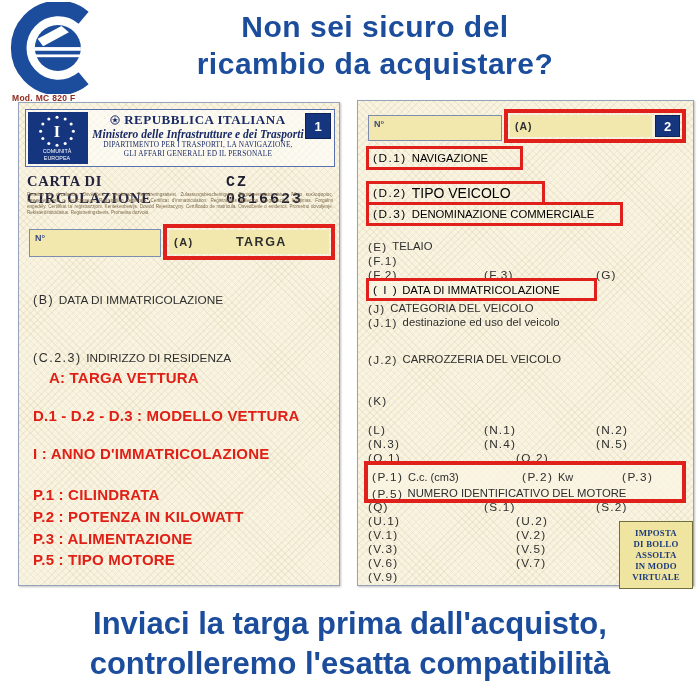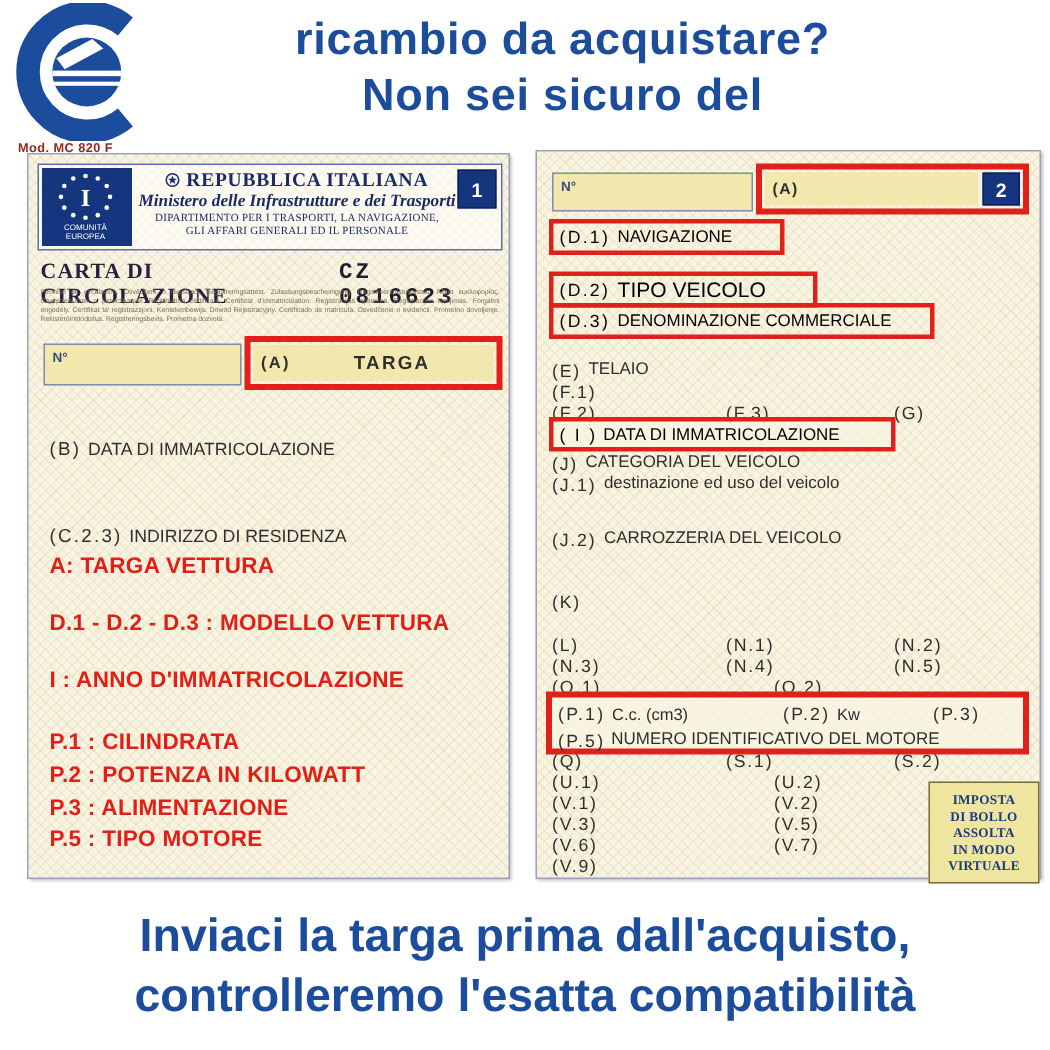--- a/index.html
+++ b/index.html
@@ -129,22 +129,22 @@
       <path d="M 80 17 A 43 43 0 1 0 80 83" fill="none" stroke="#1c4d9c" stroke-width="17"></path>
       <circle cx="52" cy="50" r="27" fill="#ffffff"></circle>
       <circle cx="52" cy="50" r="25" fill="#1c4d9c"></circle>
       <polygon points="30,40 56,26 64,33 36,48" fill="#ffffff"></polygon>
       <rect x="27" y="49" width="50" height="4" fill="#ffffff"></rect>
       <rect x="27" y="57" width="50" height="3" fill="#ffffff"></rect>
     </svg>
   </div>
 
   <div class="title">
+    <div>Non sei sicuro del</div>
     <div>ricambio da acquistare?</div>
-    <div>Non sei sicuro del</div>
   </div>
 
   <div class="mod-label">Mod. MC 820 F</div>
 
   <div id="left-doc" class="doc">
 
     <div class="masthead-box">
       <div class="eu-square">
         <svg viewBox="0 0 60 52" width="58" height="50">
           <g fill="#ffffff">
@@ -200,21 +200,21 @@
 
     <div class="field-line" style="left:14px; top:187px;">
       <span class="code">(B)</span>
       <span class="lbl">DATA DI IMMATRICOLAZIONE</span>
     </div>
     <div class="field-line" style="left:14px; top:245px;">
       <span class="code">(C.2.3)</span>
       <span class="lbl">INDIRIZZO DI RESIDENZA</span>
     </div>
 
-    <div class="annot" style="top:266px;">A: TARGA VETTURA</div>
+    <div class="annot" style="top:266px;margin-left:16px;">A: TARGA VETTURA</div>
     <div class="annot" style="top:304px;">D.1 - D.2 - D.3 : MODELLO VETTURA</div>
     <div class="annot" style="top:342px;">I : ANNO D'IMMATRICOLAZIONE</div>
     <div class="annot" style="top:383px;">P.1 : CILINDRATA</div>
     <div class="annot" style="top:405px;">P.2 : POTENZA IN KILOWATT</div>
     <div class="annot" style="top:427px;">P.3 : ALIMENTAZIONE</div>
     <div class="annot" style="top:448px;">P.5 :  TIPO MOTORE</div>
   </div>
 
   <div id="right-doc" class="doc">
 

